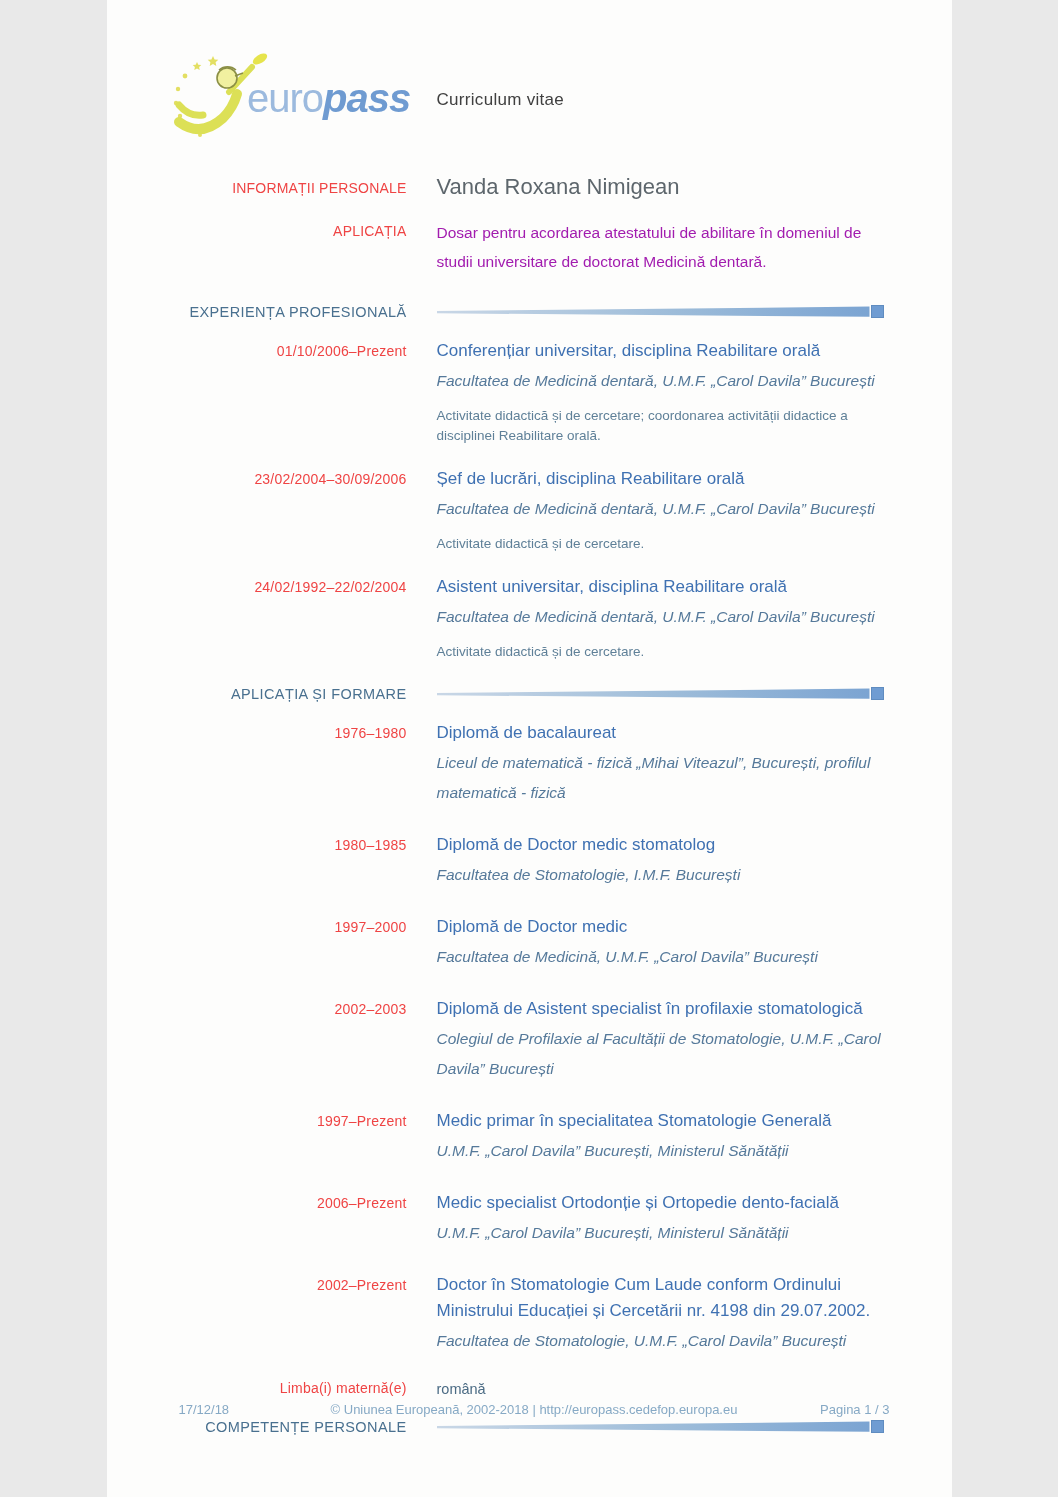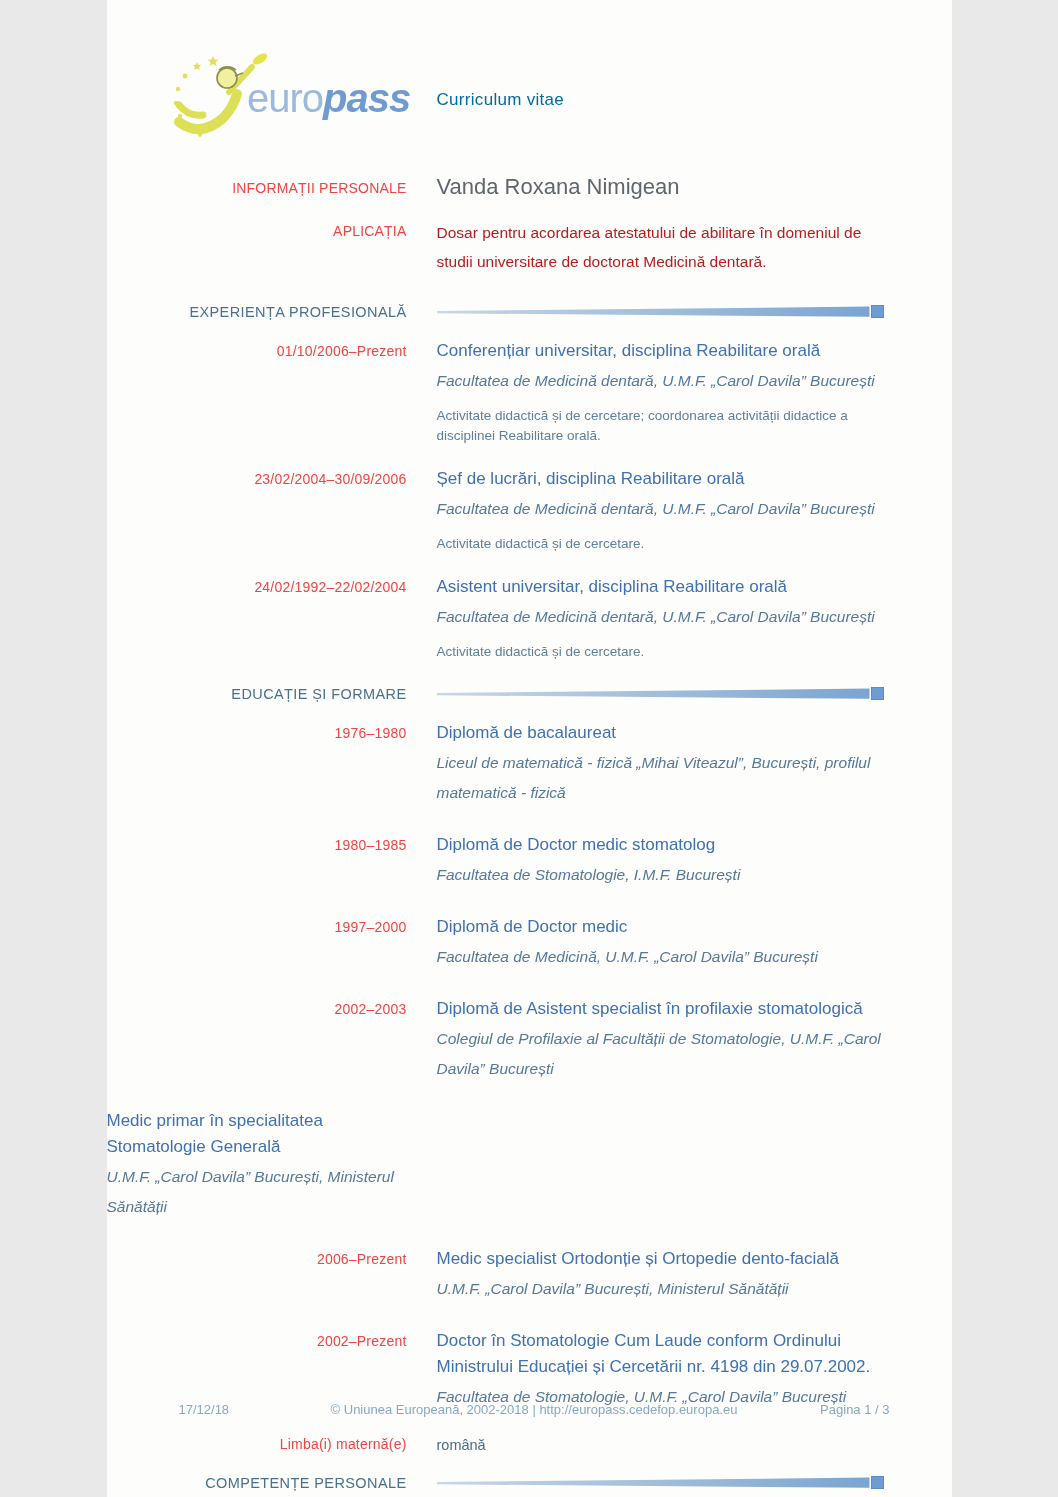--- a/index.html
+++ b/index.html
@@ -7,21 +7,21 @@
   body { font-family:"Liberation Sans","DejaVu Sans",sans-serif; }
   .page {
     position:relative; width:845px; height:1497px; margin:0 auto;
     background:#fdfdfc; overflow:hidden;
   }
   
   .brand-header { position:relative; height:100px; margin-top:48px; }
   .logo-svg { position:absolute; left:60px; top:2px; }
   .brand-subtitle {
     position:absolute; left:330px; top:42px;
-    font-size:17px; color:#0369a1; letter-spacing:.3px;
+    font-size:17px; color:#404040; letter-spacing:.3px;
   }
   
   .row {
     display:grid; grid-template-columns:300px 1fr;
     column-gap:30px; padding-right:68px;
   }
   .cell-label { text-align:right; }
   .label-blue { color:#ef4444; font-size:14px; letter-spacing:.2px; }
   .section-title { color:#49708f; font-size:14.5px; letter-spacing:.4px; padding-top:3px; }
   
@@ -36,21 +36,21 @@
     position:absolute; right:0; top:1px; width:13px; height:13px;
     background:#6f9cd2; border:1px solid #5f8cc0;
   }
   
   .row-personal { margin-top:24px; }
   .person-name { color:#5d666c; font-size:22px; line-height:30px; }
   .row-personal .cell-label { padding-top:8px; }
   
   .row-application { margin-top:16px; }
   .application-text {
-    color:#b91c1c; font-size:15.5px; line-height:29px; max-width:512px;
+    color:#a21caf; font-size:15.5px; line-height:29px; max-width:512px;
   }
   .row-application .cell-label { padding-top:5px; }
   
   .sec-experience { margin-top:24px; }
   .sec-education  { margin-top:14px; }
   .sec-competences{ margin-top:18px; }
   
   .entry { margin-top:18px; margin-bottom:20px; }
   .entry-edu { margin-top:18px; margin-bottom:24px; }
   .entry .cell-label, .entry-edu .cell-label { padding-top:5px; }
@@ -143,21 +143,21 @@
   <div class="row entry">
     <div class="cell-label label-blue">24/02/1992–22/02/2004</div>
     <div>
       <div class="role">Asistent universitar, disciplina Reabilitare orală</div>
       <div class="org">Facultatea de Medicină dentară, U.M.F. „Carol Davila” București</div>
       <div class="note">Activitate didactică și de cercetare.</div>
     </div>
   </div>
 
   <div class="row section-row sec-education">
-    <div class="cell-label section-title">EDUCAȚIE ȘI FORMARE</div>
+    <div class="cell-label section-title">APLICAȚIA ȘI FORMARE</div>
     <div class="rule">
       <div class="taper"></div>
       <div class="cap"></div>
     </div>
   </div>
 
   <div class="row entry-edu">
     <div class="cell-label label-blue">1976–1980</div>
     <div>
       <div class="role">Diplomă de bacalaureat</div>
@@ -183,20 +183,21 @@
 
   <div class="row entry-edu">
     <div class="cell-label label-blue">2002–2003</div>
     <div>
       <div class="role">Diplomă de Asistent specialist în profilaxie stomatologică</div>
       <div class="org">Colegiul de Profilaxie al Facultății de Stomatologie, U.M.F. „Carol Davila” București</div>
     </div>
   </div>
 
   <div class="row entry-edu">
+    <div class="cell-label label-blue">1997–Prezent</div>
     <div>
       <div class="role">Medic primar în specialitatea Stomatologie Generală</div>
       <div class="org">U.M.F. „Carol Davila” București, Ministerul Sănătății</div>
     </div>
   </div>
 
   <div class="row entry-edu">
     <div class="cell-label label-blue">2006–Prezent</div>
     <div>
       <div class="role">Medic specialist Ortodonție și Ortopedie dento-facială</div>

